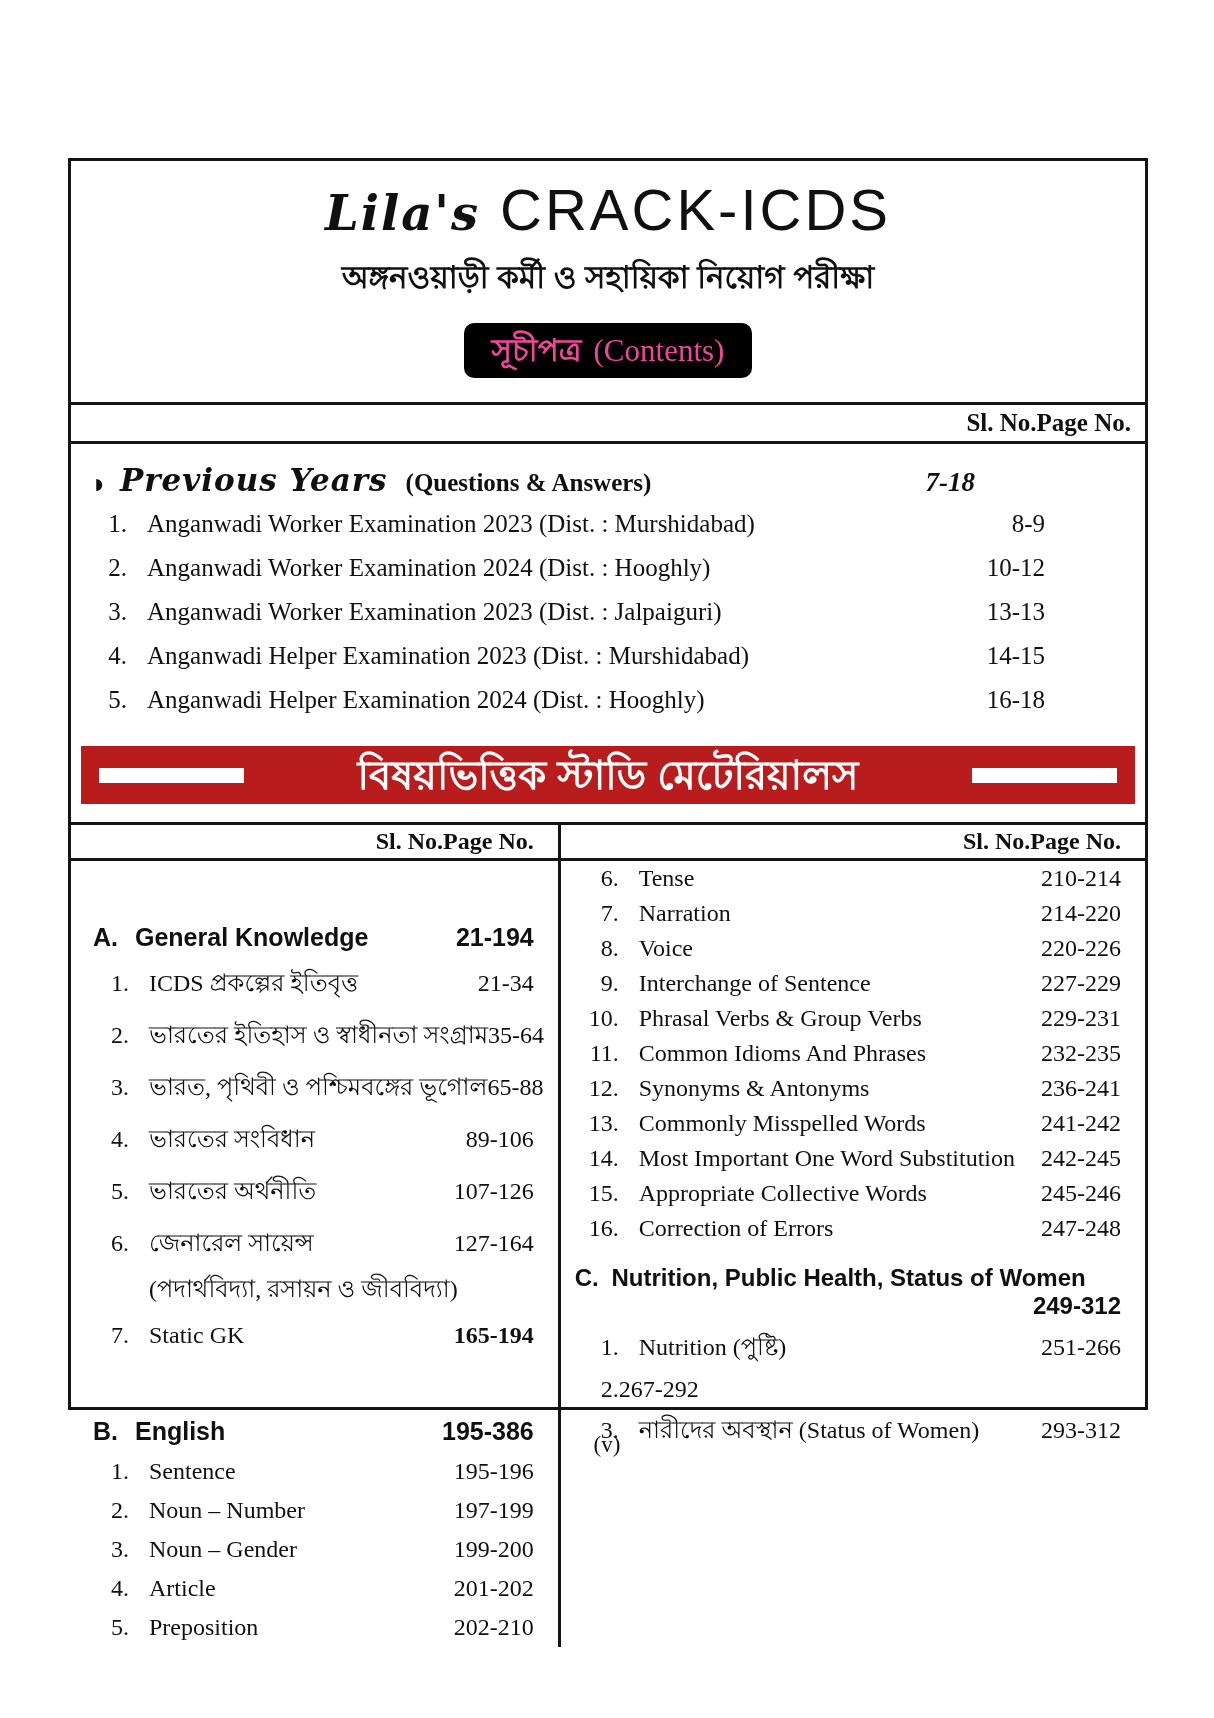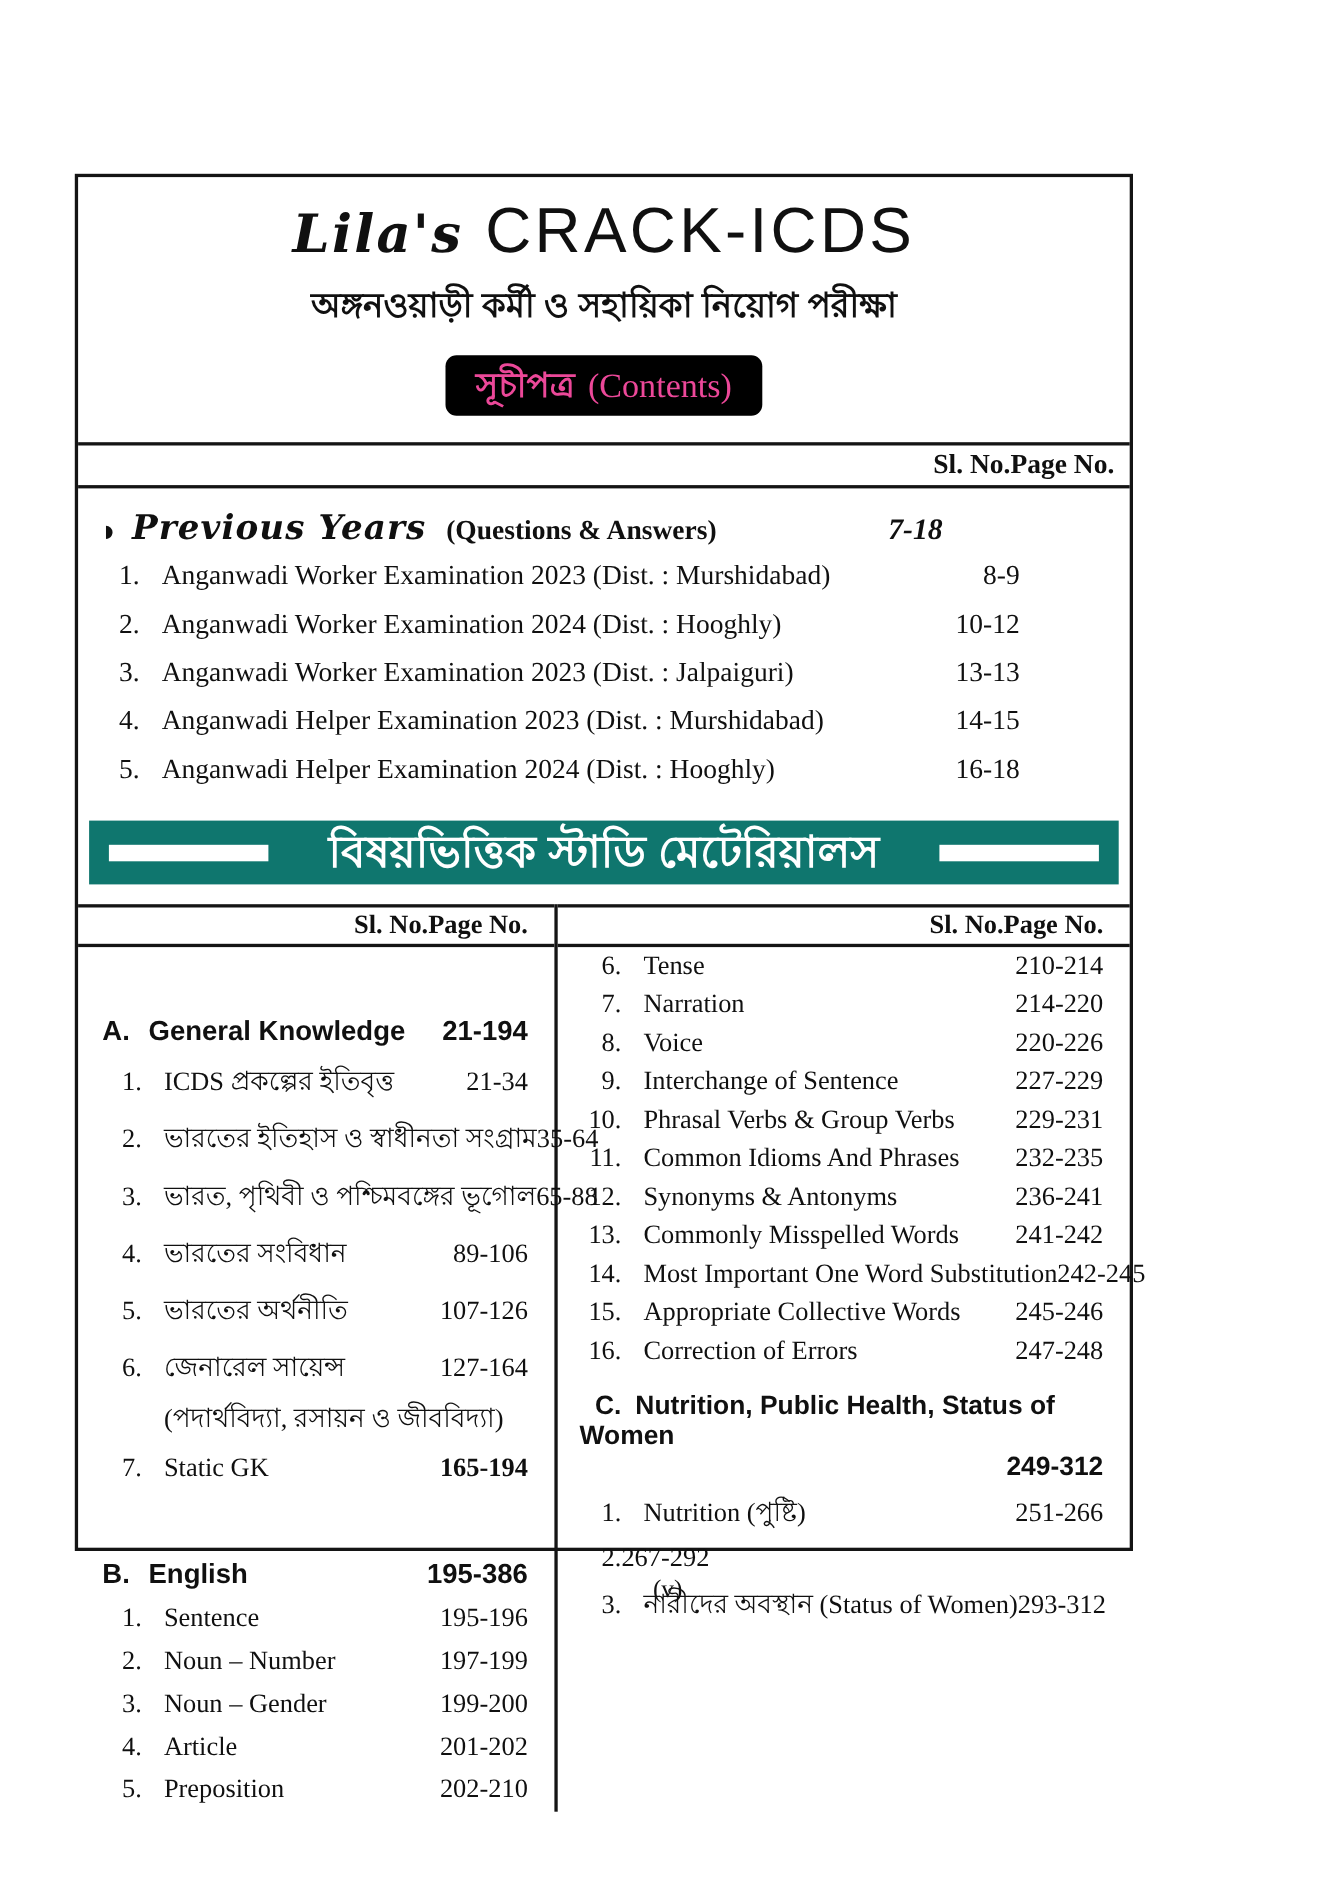--- a/index.html
+++ b/index.html
@@ -1,21 +1,21 @@
 <!DOCTYPE html>
 <html><head>
 <meta charset="utf-8">
 <style>
   html,body { margin:0; padding:0; background:#fff; }
   .page {
     position:relative; width:1214px; height:1718px; background:#ffffff;
     font-family:"Liberation Serif", serif; color:#101010; overflow:hidden;
   }
   .frame {
-    position:absolute; left:68px; top:158px; width:962px; height:1252px;
+    position:absolute; left:68px; top:158px; width:1080px; height:1252px;
     border:3px solid #141414; box-sizing:border-box; background:#fff;
   }
 
   
   .title-block { text-align:center; padding-top:20px; }
   .brand { line-height:1; white-space:nowrap; }
   .brand-script {
     font-family:"DejaVu Serif", serif; font-style:italic; font-weight:700;
     font-size:48px; letter-spacing:2px; margin-right:20px;
   }
@@ -53,21 +53,21 @@
   .py-pages { margin-left:auto; font-style:italic; font-weight:700; font-size:27px; padding-right:148px; }
 
   .py-list { }
   .py-row { display:flex; align-items:baseline; font-size:25px; padding:8px 100px 8px 0; }
   .py-row .t-no { flex:none; width:56px; text-align:right; }
   .py-row .t-title { flex:1; white-space:nowrap; }
   .py-row .t-pages { flex:none; text-align:right; }
 
   
   .banner {
-    margin:24px 10px 0 10px; background:#0f766e; height:58px;
+    margin:24px 10px 0 10px; background:#b91c1c; height:58px;
     display:flex; align-items:center;justify-content:center;
   }
   .banner-bar { flex:none; background:#fff; height:15px; width:145px; margin:0 18px; }
   .banner-text {
     flex:1; text-align:center; color:#fff; font-weight:700; font-size:40px;
     font-family:"Liberation Sans","DejaVu Sans",sans-serif; line-height:1;
   }
 
   
   .lower { display:flex; margin-top:18px; align-items:stretch; }
@@ -86,21 +86,21 @@
     font-family:"Liberation Sans","DejaVu Sans",sans-serif;
     font-weight:700; font-size:25px; margin-top:10px;
   }
   .row-section .t-no { width:36px; text-align:left; padding-left:22px; }
   .row-section .t-title { margin-left:6px;margin-top:46px; }
   .row-cont { padding-top:0; }
   .b-pages .t-pages { font-weight:700; }
 
   .row-section2 {
     display:block; font-family:"Liberation Sans","DejaVu Sans",sans-serif;
-    font-weight:700; font-size:24px; margin-top:14px; padding:6px 24px 2px 0;margin-left:20px;
+    font-weight:700; font-size:24px; margin-top:14px; padding:6px 24px 2px 0;
   }
   .row-section2 .t-no { display:inline; padding-left:14px; }
   .row-section2 .t-title { display:inline; margin-left:6px; white-space:normal; }
   .row-section2 .t-pages { display:block; text-align:right; }
   .row-section2 ~ .toc-row { padding-top:9px; padding-bottom:9px; }
 
   
   .footer { position:absolute; top:1432px; left:0; width:100%; text-align:center; font-size:23px; }
 </style>
 </head>

